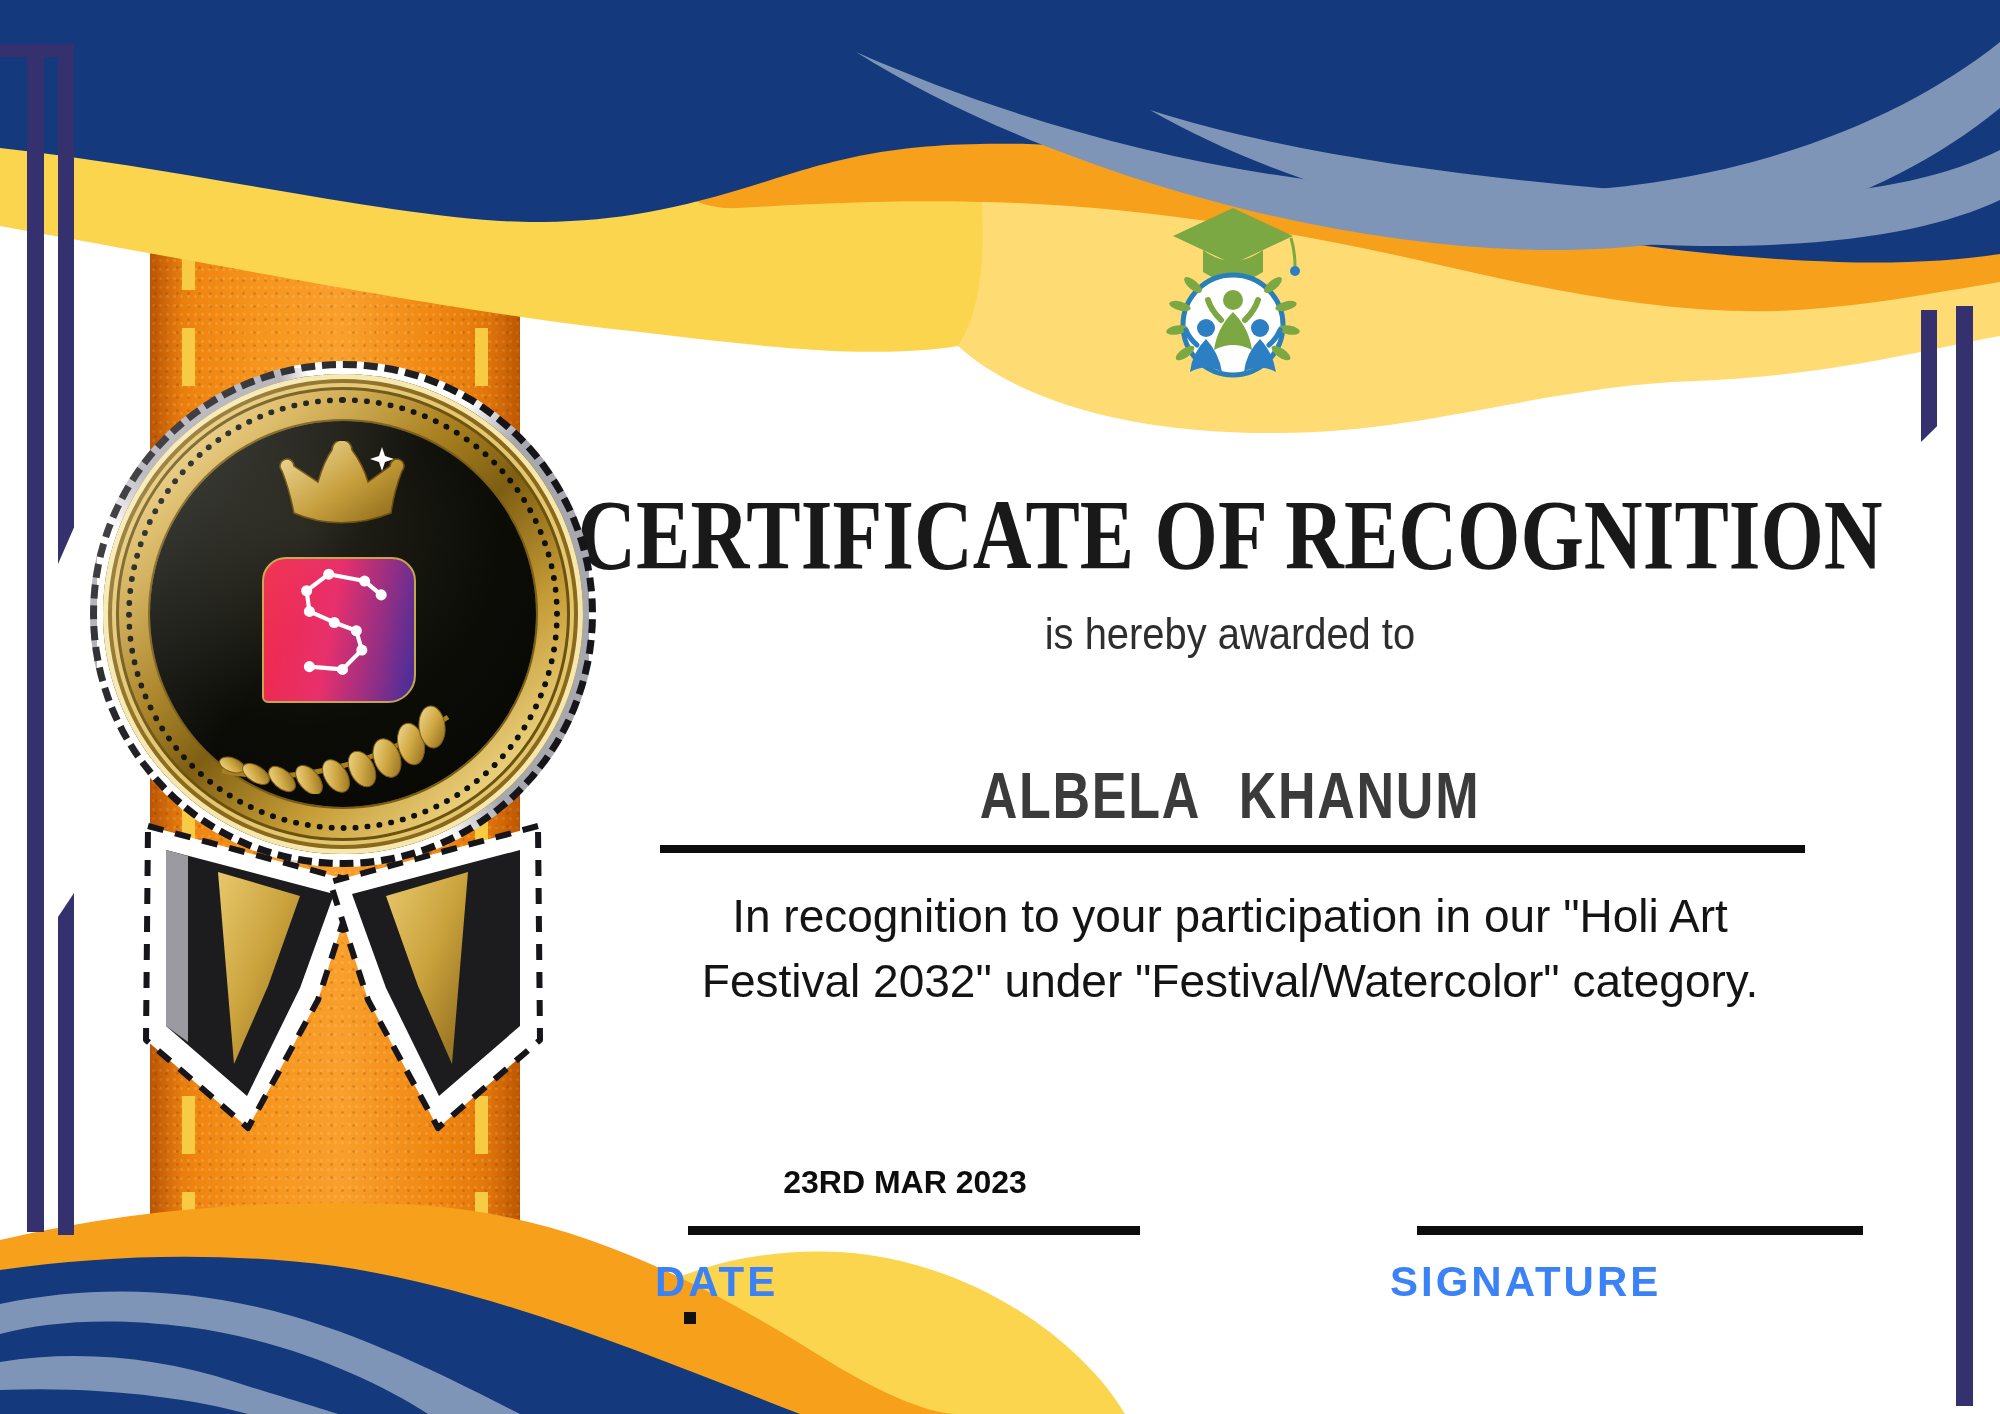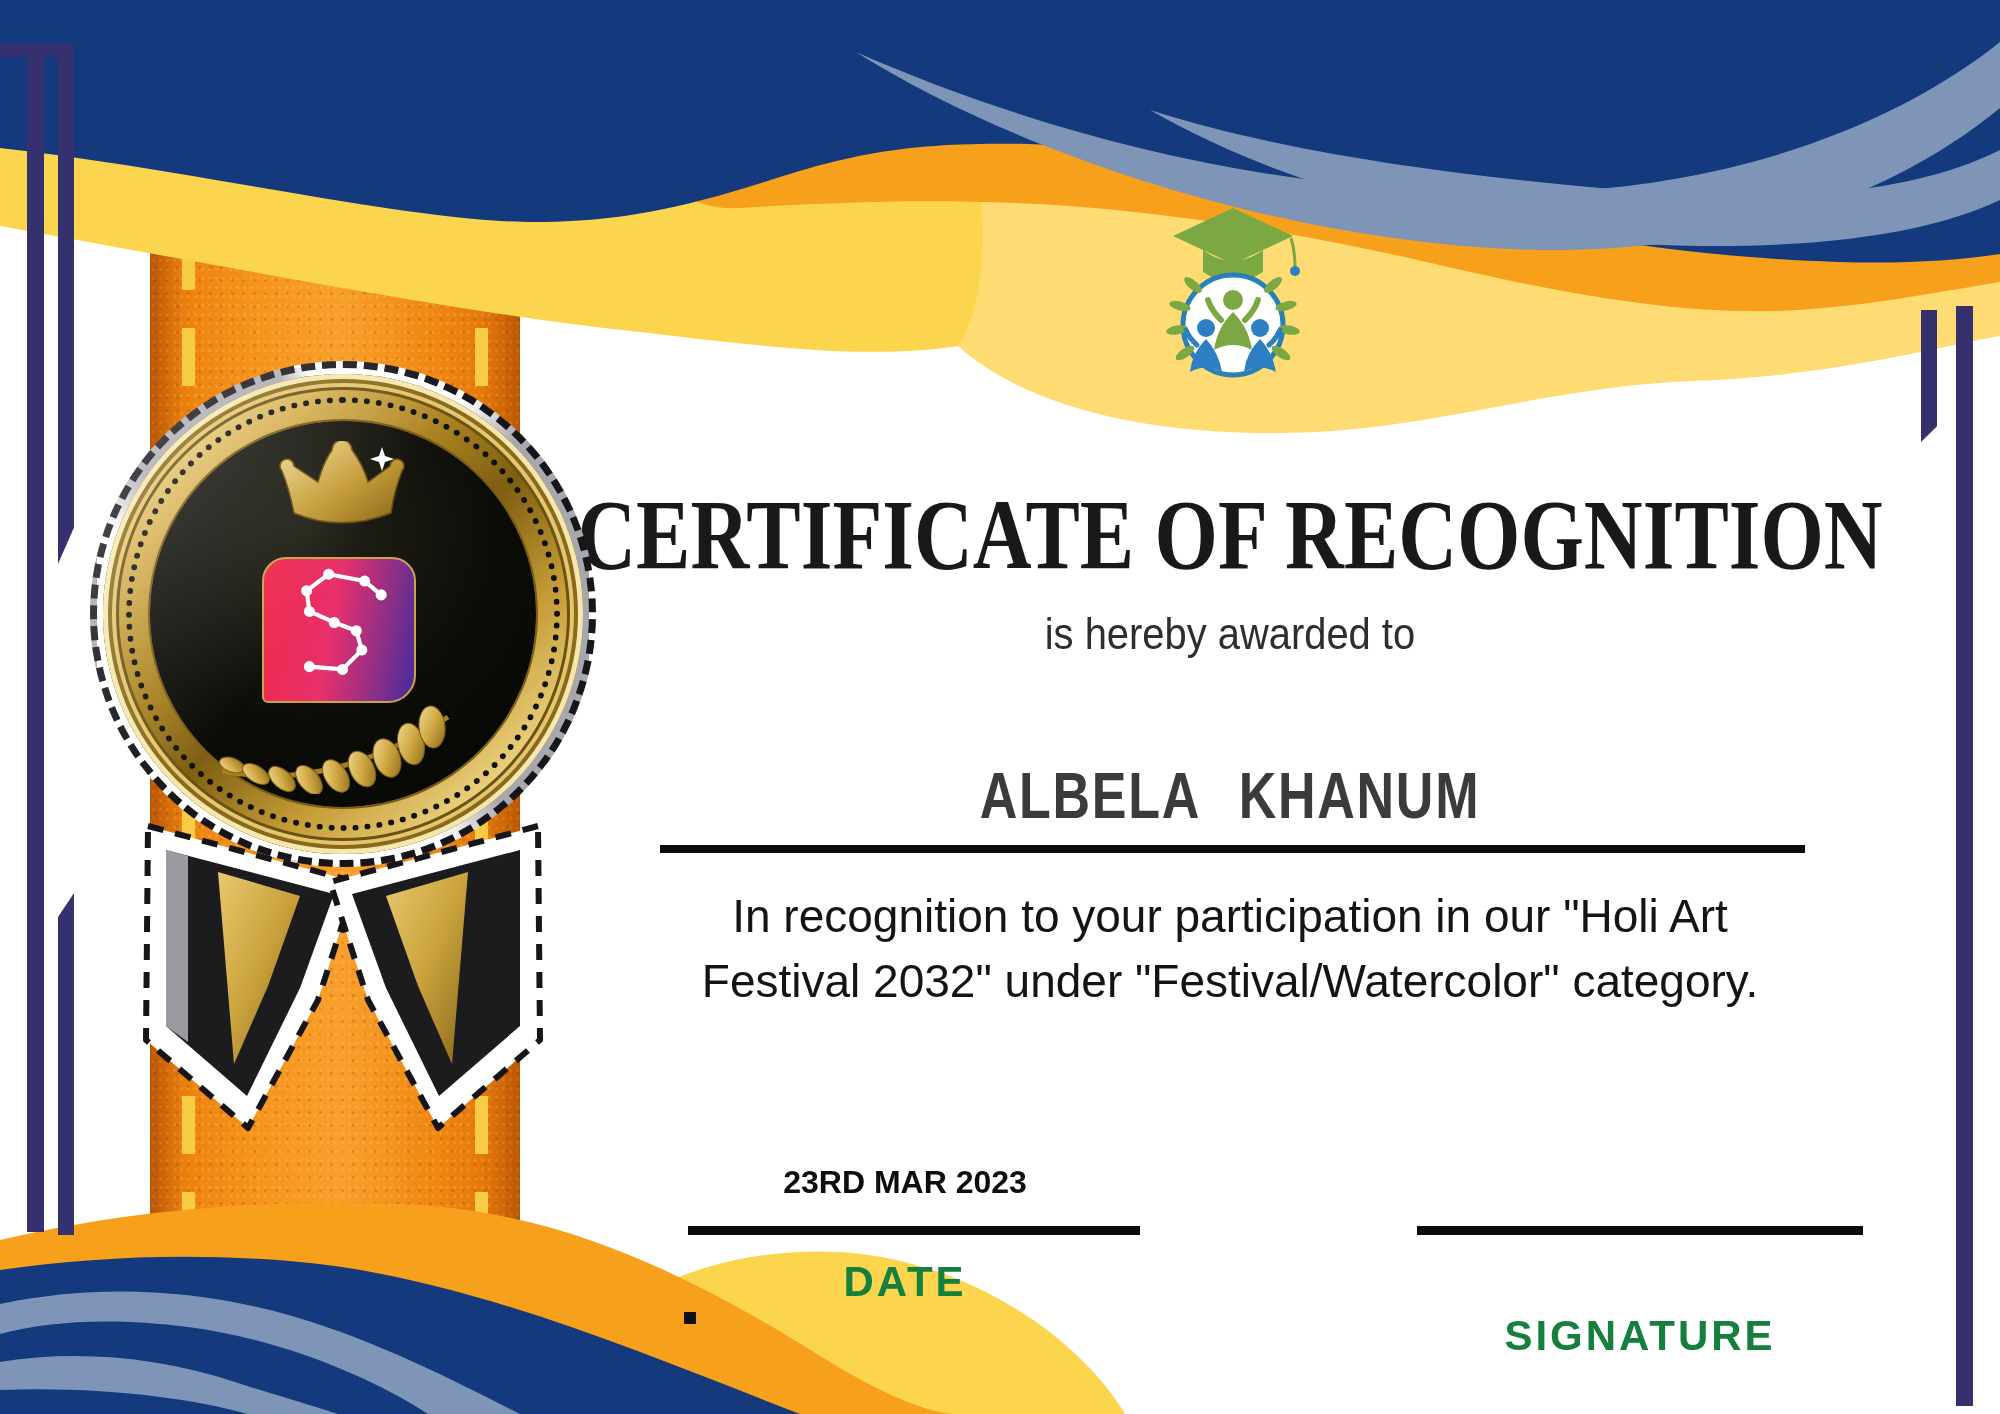--- a/index.html
+++ b/index.html
@@ -45,21 +45,21 @@
   .sub{left:430px;top:610px;width:1600px;text-align:center;z-index:4;color:#2e2e2e;}
   .sub span{display:inline-block;font-size:42px;transform:scale(0.95,1.05);}
   .nme{left:430px;top:760px;width:1600px;text-align:center;z-index:4;color:#3B3B3B;}
   .nme span{display:inline-block;font-weight:700;font-size:62px;letter-spacing:2px;
     word-spacing:28px;transform:scale(0.84,1.06);}
   .nline{left:660px;top:845px;width:1145px;height:8px;background:#0c0c0c;z-index:4;}
   .body-txt{left:450px;top:884px;width:1560px;text-align:center;z-index:4;color:#141414;
     font-size:46px;line-height:1.42;}
   .body-txt b{font-weight:400;}
   .sig-val{font-weight:700;font-size:32px;color:#0d0d0d;text-align:center;z-index:4;}
-  .sig-lbl{font-weight:700;font-size:42px;letter-spacing:3px;color:#15803d;text-align:center;z-index:4;}
+  .sig-lbl{font-weight:700;font-size:42px;letter-spacing:3px;color:#3b82f6;text-align:left;z-index:4;}
   .hline{height:9px;background:#0c0c0c;z-index:4;}
   .sq{left:684px;top:1312px;width:12px;height:12px;background:#101010;z-index:4;}
   svg{display:block;}
 </style>
 </head>
 <body>
 
 <div class="canvas">
 
   <div class="abs ribbon">
@@ -218,16 +218,16 @@
   <div class="abs body-txt">
     <div><span>In recognition to your participation in our "</span><b>Holi Art</b></div>
     <div><b>Festival 2032</b><span>" under "</span><b>Festival/Watercolor</b><span>" category.</span></div>
   </div>
 
   <div class="abs sig-val" style="left:655px;top:1164px;width:500px">23RD MAR 2023</div>
   <div class="abs hline" style="left:688px;top:1226px;width:452px"></div>
   <div class="abs sig-lbl" style="left:655px;top:1258px;width:500px">DATE</div>
 
   <div class="abs hline" style="left:1417px;top:1226px;width:446px"></div>
-  <div class="abs sig-lbl" style="left:1390px;top:1312px;width:500px">SIGNATURE</div>
+  <div class="abs sig-lbl" style="left:1390px;top:1258px;width:500px">SIGNATURE</div>
 
   <div class="abs sq"></div>
 </div>
 
 </body></html>

